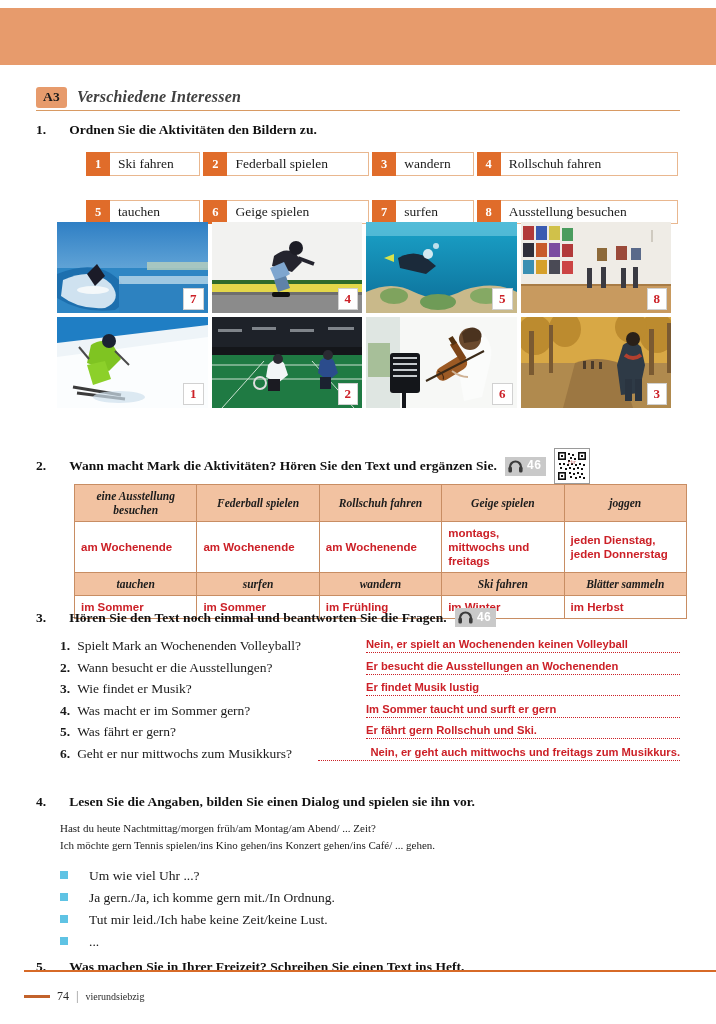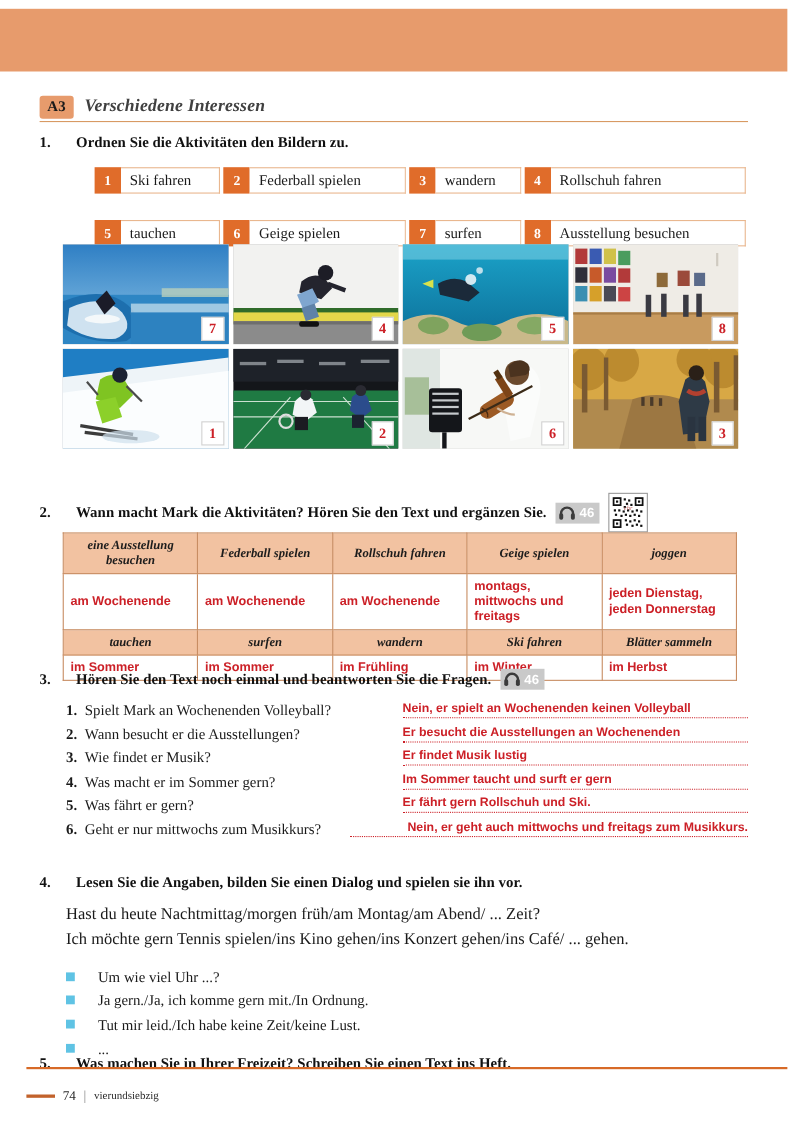--- a/index.html
+++ b/index.html
@@ -42,21 +42,21 @@
   .ex-num { font-weight: bold; font-size: 13.5px; color: #111; }
   .ex-text { font-weight: bold; font-size: 13.5px; color: #111; letter-spacing: .05px; margin-left: 15px; }
 
   
   .audio-chip {
     display: inline-flex; align-items: center; gap: 4px;
     background: #c9c9c9; padding: 1px 5px 1px 3px; height: 19px;
   }
   .audio-chip .hp { display:block; }
   .audio-num {
-    font-family: Liberation Sans, sans-serif; font-weight: bold;
+    font-family: Liberation Mono, monospace; font-weight: bold;
     font-size: 12px; color: #ffffff;
   }
   
   .qr-box {
     width: 36px; height: 36px; background: #fff; border: 1px solid #9a9a9a;
     padding: 2px; display:block;
   }
 
   
   .act-table {
@@ -86,21 +86,21 @@
   }
   .badge {
     position: absolute; right: 4px; bottom: 3px;
     background: #ffffff; border: 1px solid #d1d1d1;
     color: #cc2027; font-family: "Liberation Serif", serif; font-weight: bold;
     font-size: 13px; line-height: 1; padding: 3px 6px 4px 6px;
   }
 
   
   .ans-table {
-    position: absolute; left: 57px; top: 484px; width: 613px;
+    position: absolute; left: 74px; top: 484px; width: 613px;
     border-collapse: collapse; table-layout: fixed;
   }
   .ans-table td { border: 1px solid #c88d63; vertical-align: middle; }
   .ans-head {
     background: #f2c2a1; font-style: italic; font-weight: bold;
     font-size: 11.5px; color: #1c1c1c; text-align: center;
     padding: 4px 3px; line-height: 1.22;
   }
   .ans-cell {
     background: #fff; color: #cc2027;
@@ -127,21 +127,21 @@
   .qa-a .rule {
     display: block; margin-top: 2px;
     border-bottom: 1.3px dotted #cc2027;
     width: 100%;
   }
   .qa-a.wide { margin-left: -48px; text-align: right; }
   .qa-a.wide .txt { font-size: 11.2px; }
 
   
   .dlg { position: absolute; left: 60px; top: 820px; width: 620px; }
-  .dlg p { font-size: 15px; color: #1a1a1a; line-height: 1.55; }
+  .dlg p { font-size: 11px; color: #1a1a1a; line-height: 1.55; }
   .dlg ul { list-style: none; margin-top: 11px; }
   .dlg li {
     display: flex; align-items: baseline; gap: 21px;
     font-size: 13.5px; color: #1a1a1a; line-height: 1.62;
   }
   .bullet {
     width: 8px; height: 8px; background: #5fc3e4; flex: none;
     position: relative; top: -1px;
   }
 

